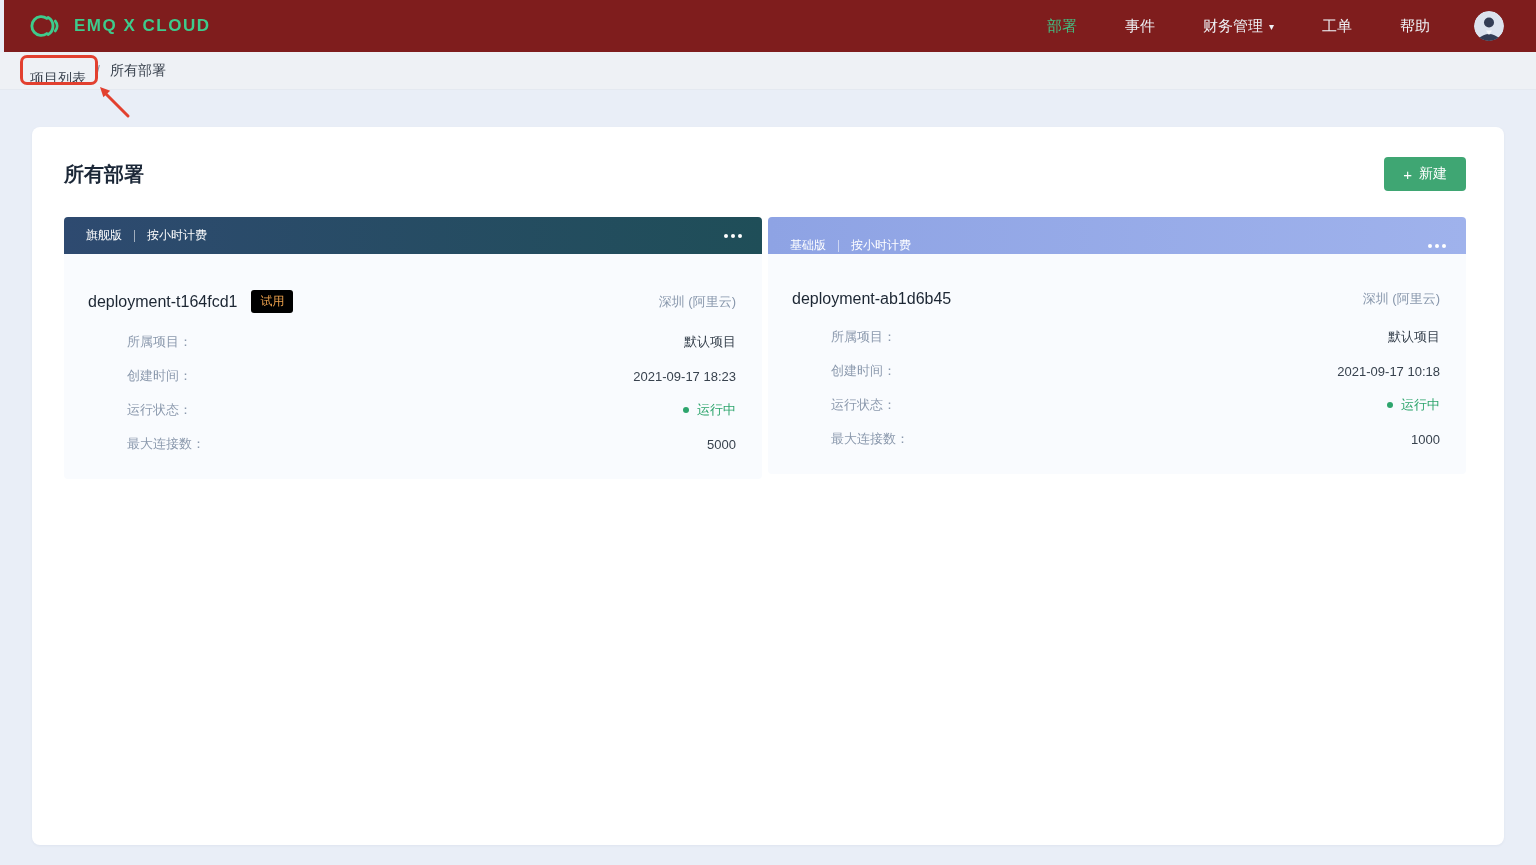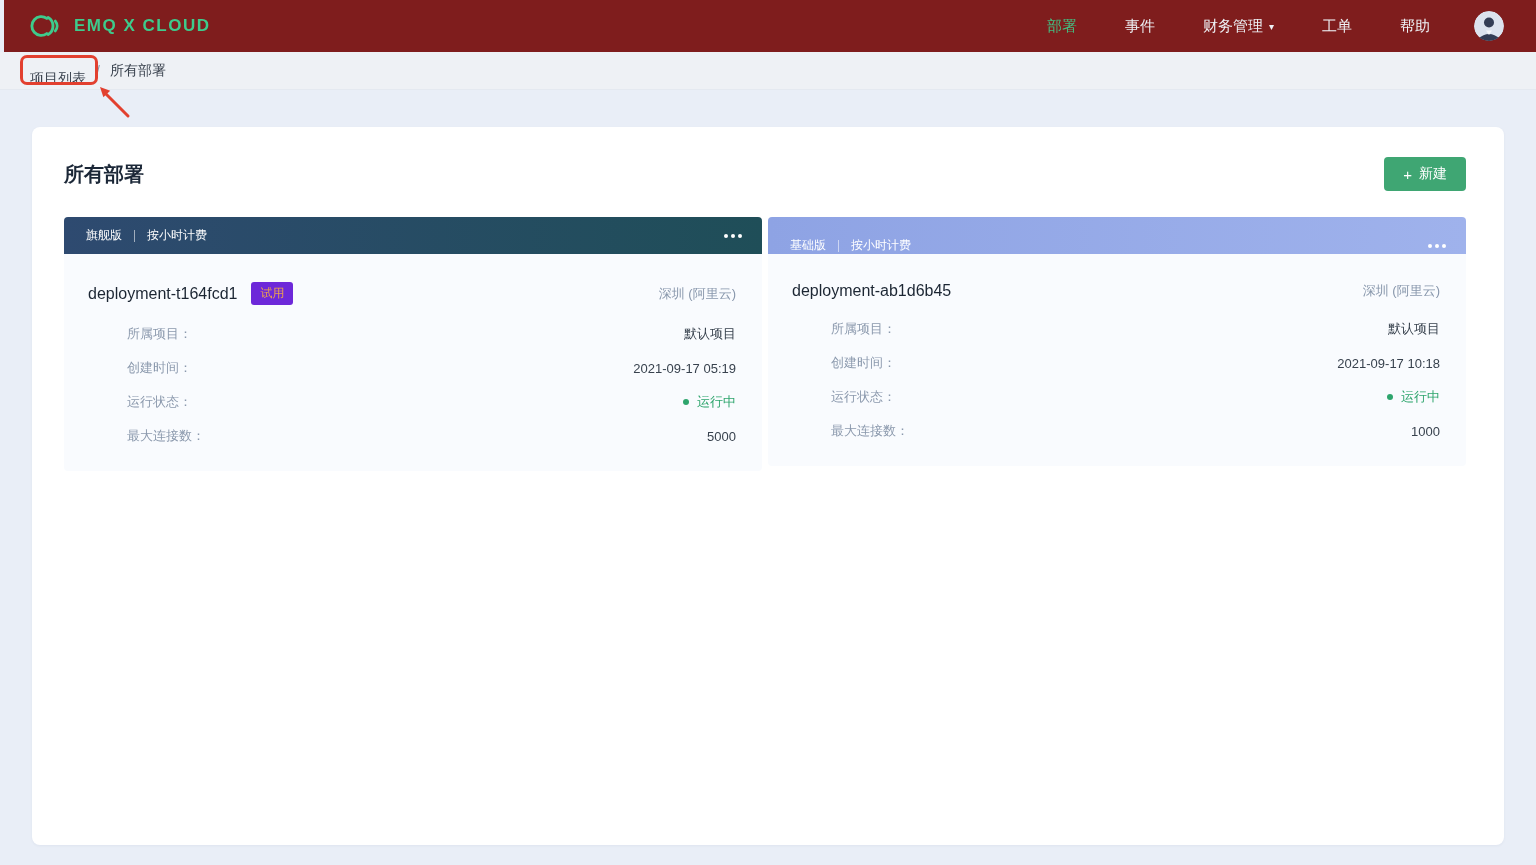--- a/index.html
+++ b/index.html
@@ -44,25 +44,25 @@
   .dep-card { flex:1; cursor:pointer; }
   .dep-head { height:37px; display:flex; align-items:center; justify-content:space-between;
               padding:0 18px 0 22px; border-radius:4px 4px 0 0; color:#fff; font-size:12px; }
   .dep-head.pro   { background:linear-gradient(90deg,#2e4a70 0%,#1f4e58 100%); }
   .dep-head.basic { background:linear-gradient(90deg,#8ea3e4 0%,#9fb2ec 100%);align-items:flex-end; }
   .plan { display:flex; align-items:center; }
   .plan .bar { display:inline-block; width:1px; height:12px; background:rgba(255,255,255,.55); margin:0 12px; }
   .more { display:flex; align-items:center; gap:3px; padding:6px 2px; cursor:pointer; }
   .more i { width:4px; height:4px; border-radius:50%; background:#fff; display:block; }
 
-  .dep-body { background:#f9fbfe; border-radius:0 0 4px 4px; padding:28px 26px 18px 24px; }
+  .dep-body { background:#f9fbfe; border-radius:0 0 4px 4px; padding:36px 26px 18px 24px; }
   .name-row { display:flex; align-items:center; justify-content:space-between; margin-bottom:12px; }
   .nm { display:flex; align-items:center; }
   .dep-name { font-size:16px; color:#1c2633; font-weight:500; }
-  .badge { margin-left:14px; background:#6d28d9; color:#eda24d; font-size:12px; padding:3px 9px; border-radius:3px; }
+  .badge { margin-left:14px; background:#000000; color:#eda24d; font-size:12px; padding:3px 9px; border-radius:3px; }
   .region { color:#8796ab; font-size:13px; }
   .frow { display:flex; align-items:center; justify-content:space-between; padding:8px 0; font-size:13px;margin-left:39px; }
   .fl { color:#8b99ad; }
   .fv { color:#38424e; }
   .fv.status { color:#2ea56d; display:flex; align-items:center; gap:8px; }
   .dot { width:6px; height:6px; border-radius:50%; background:#2ea56d; display:inline-block; }
 </style>
 </head>
 <body>
 
@@ -140,21 +140,21 @@
             <span class="badge">试用</span>
           </div>
           <span class="region">深圳 (阿里云)</span>
         </div>
         <div class="frow">
           <span class="fl">所属项目：</span>
           <span class="fv">默认项目</span>
         </div>
         <div class="frow">
           <span class="fl">创建时间：</span>
-          <span class="fv">2021-09-17 05:19</span>
+          <span class="fv">2021-09-17 18:23</span>
         </div>
         <div class="frow">
           <span class="fl">运行状态：</span>
           <span class="fv status">
             <i class="dot"></i>
             <span>运行中</span>
           </span>
         </div>
         <div class="frow">
           <span class="fl">最大连接数：</span>

